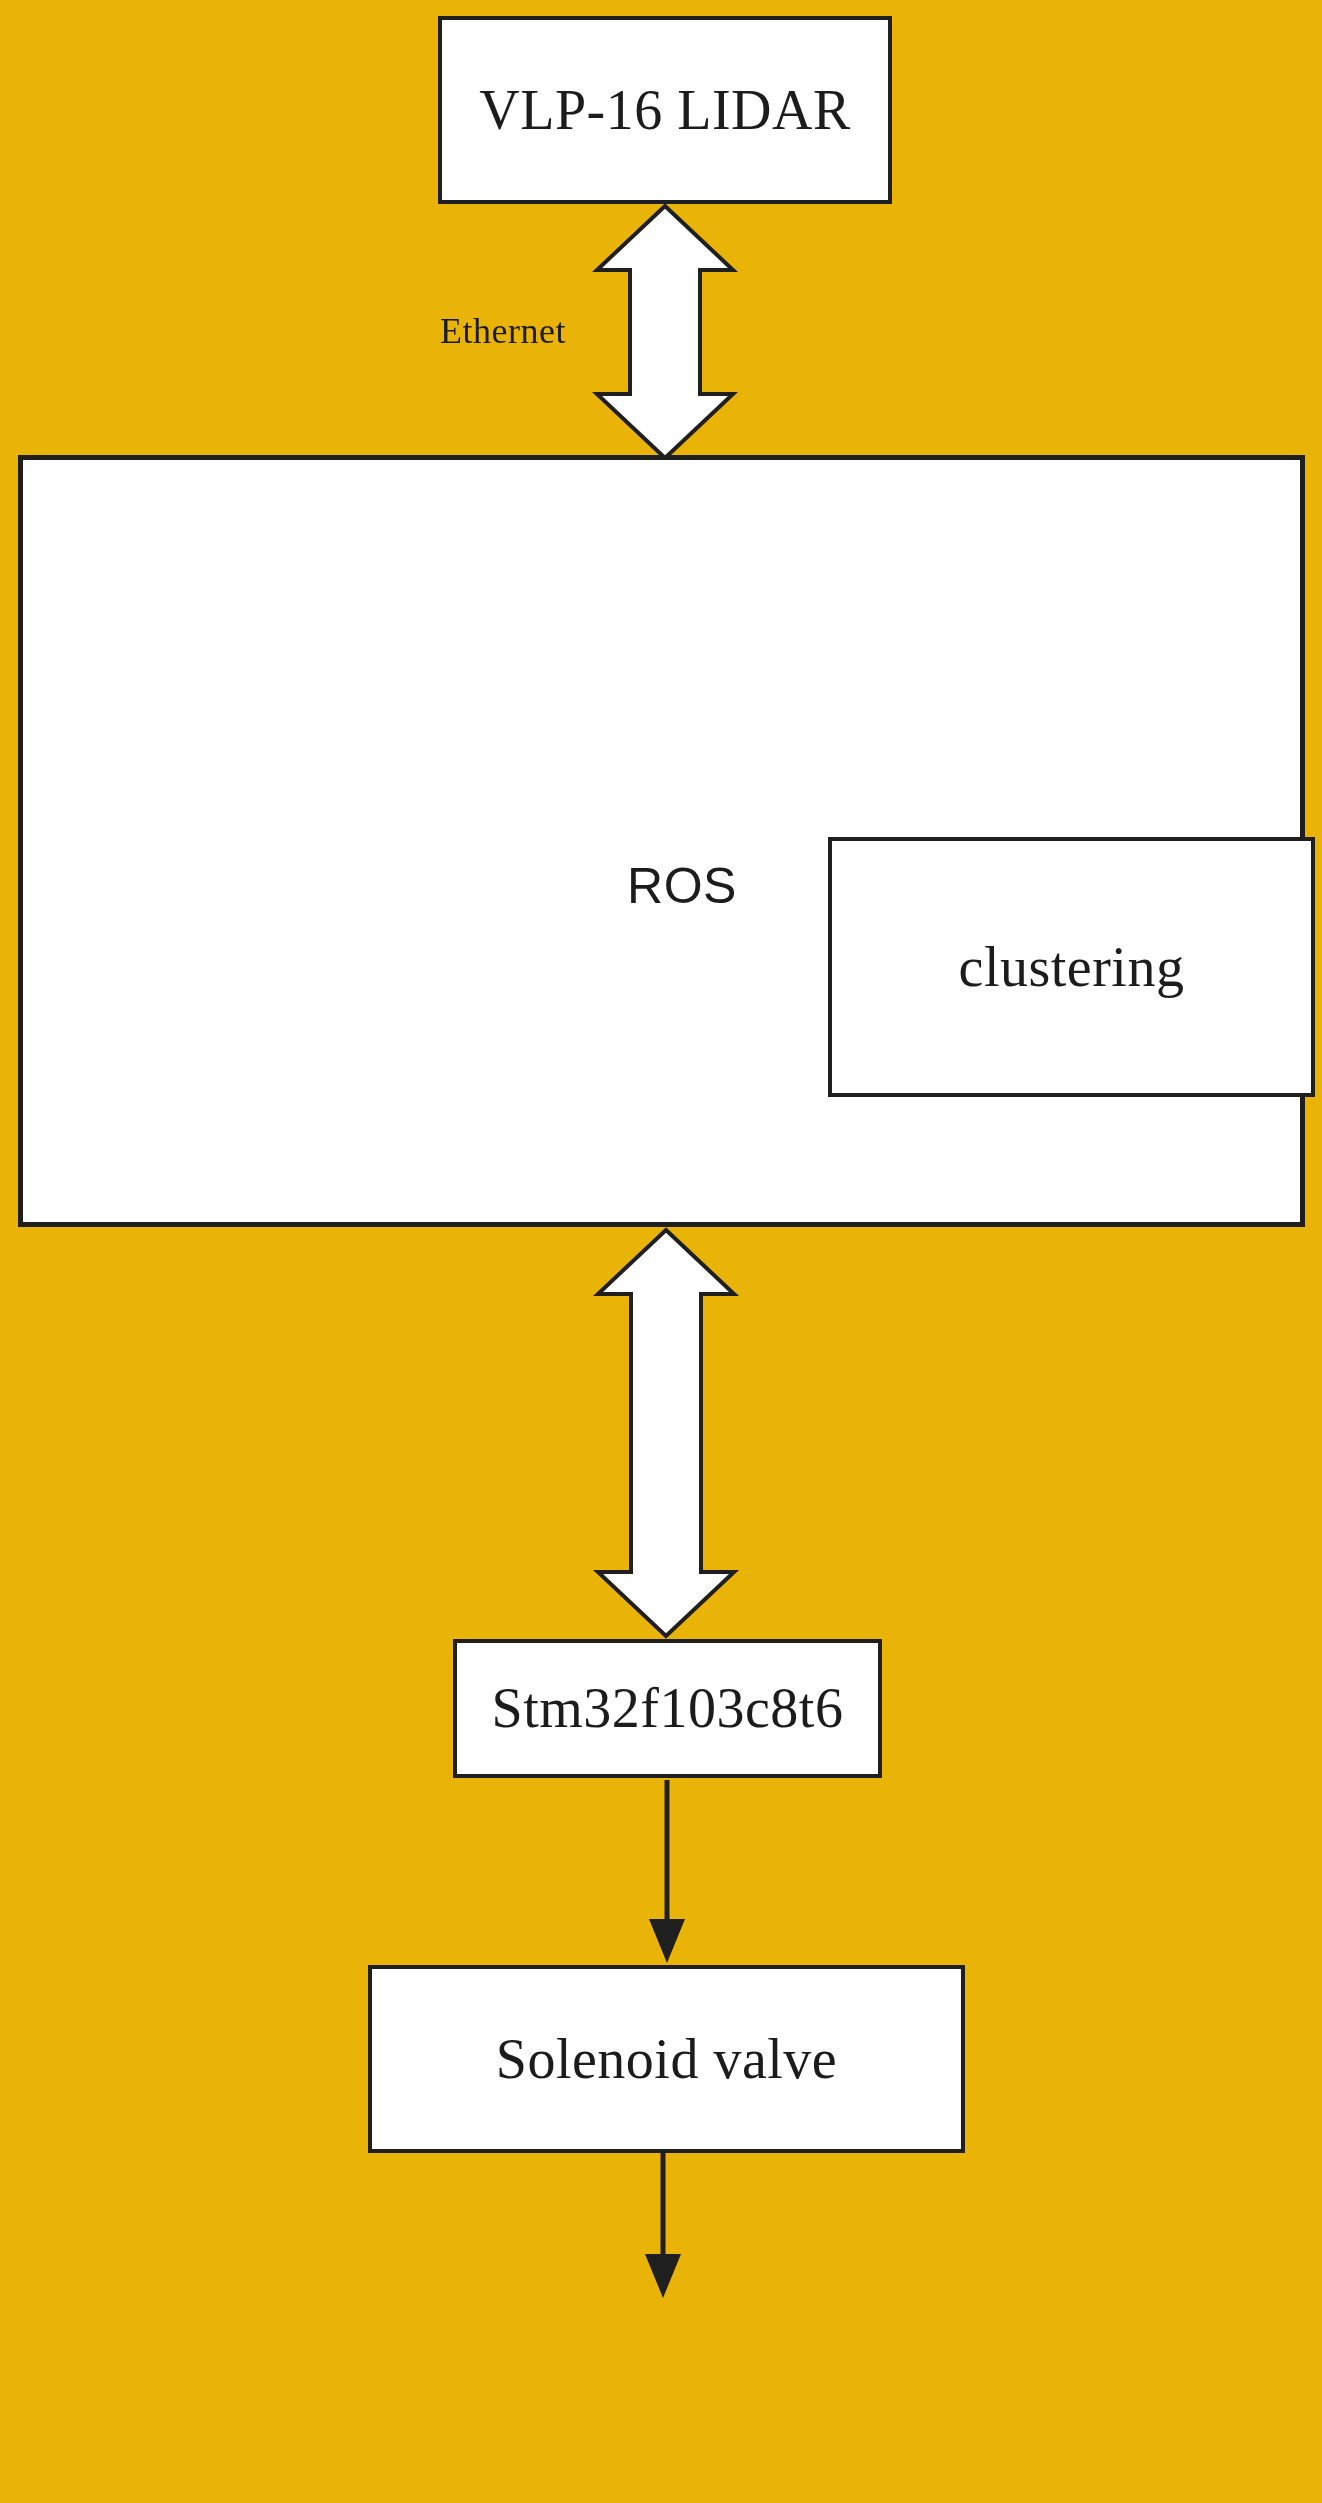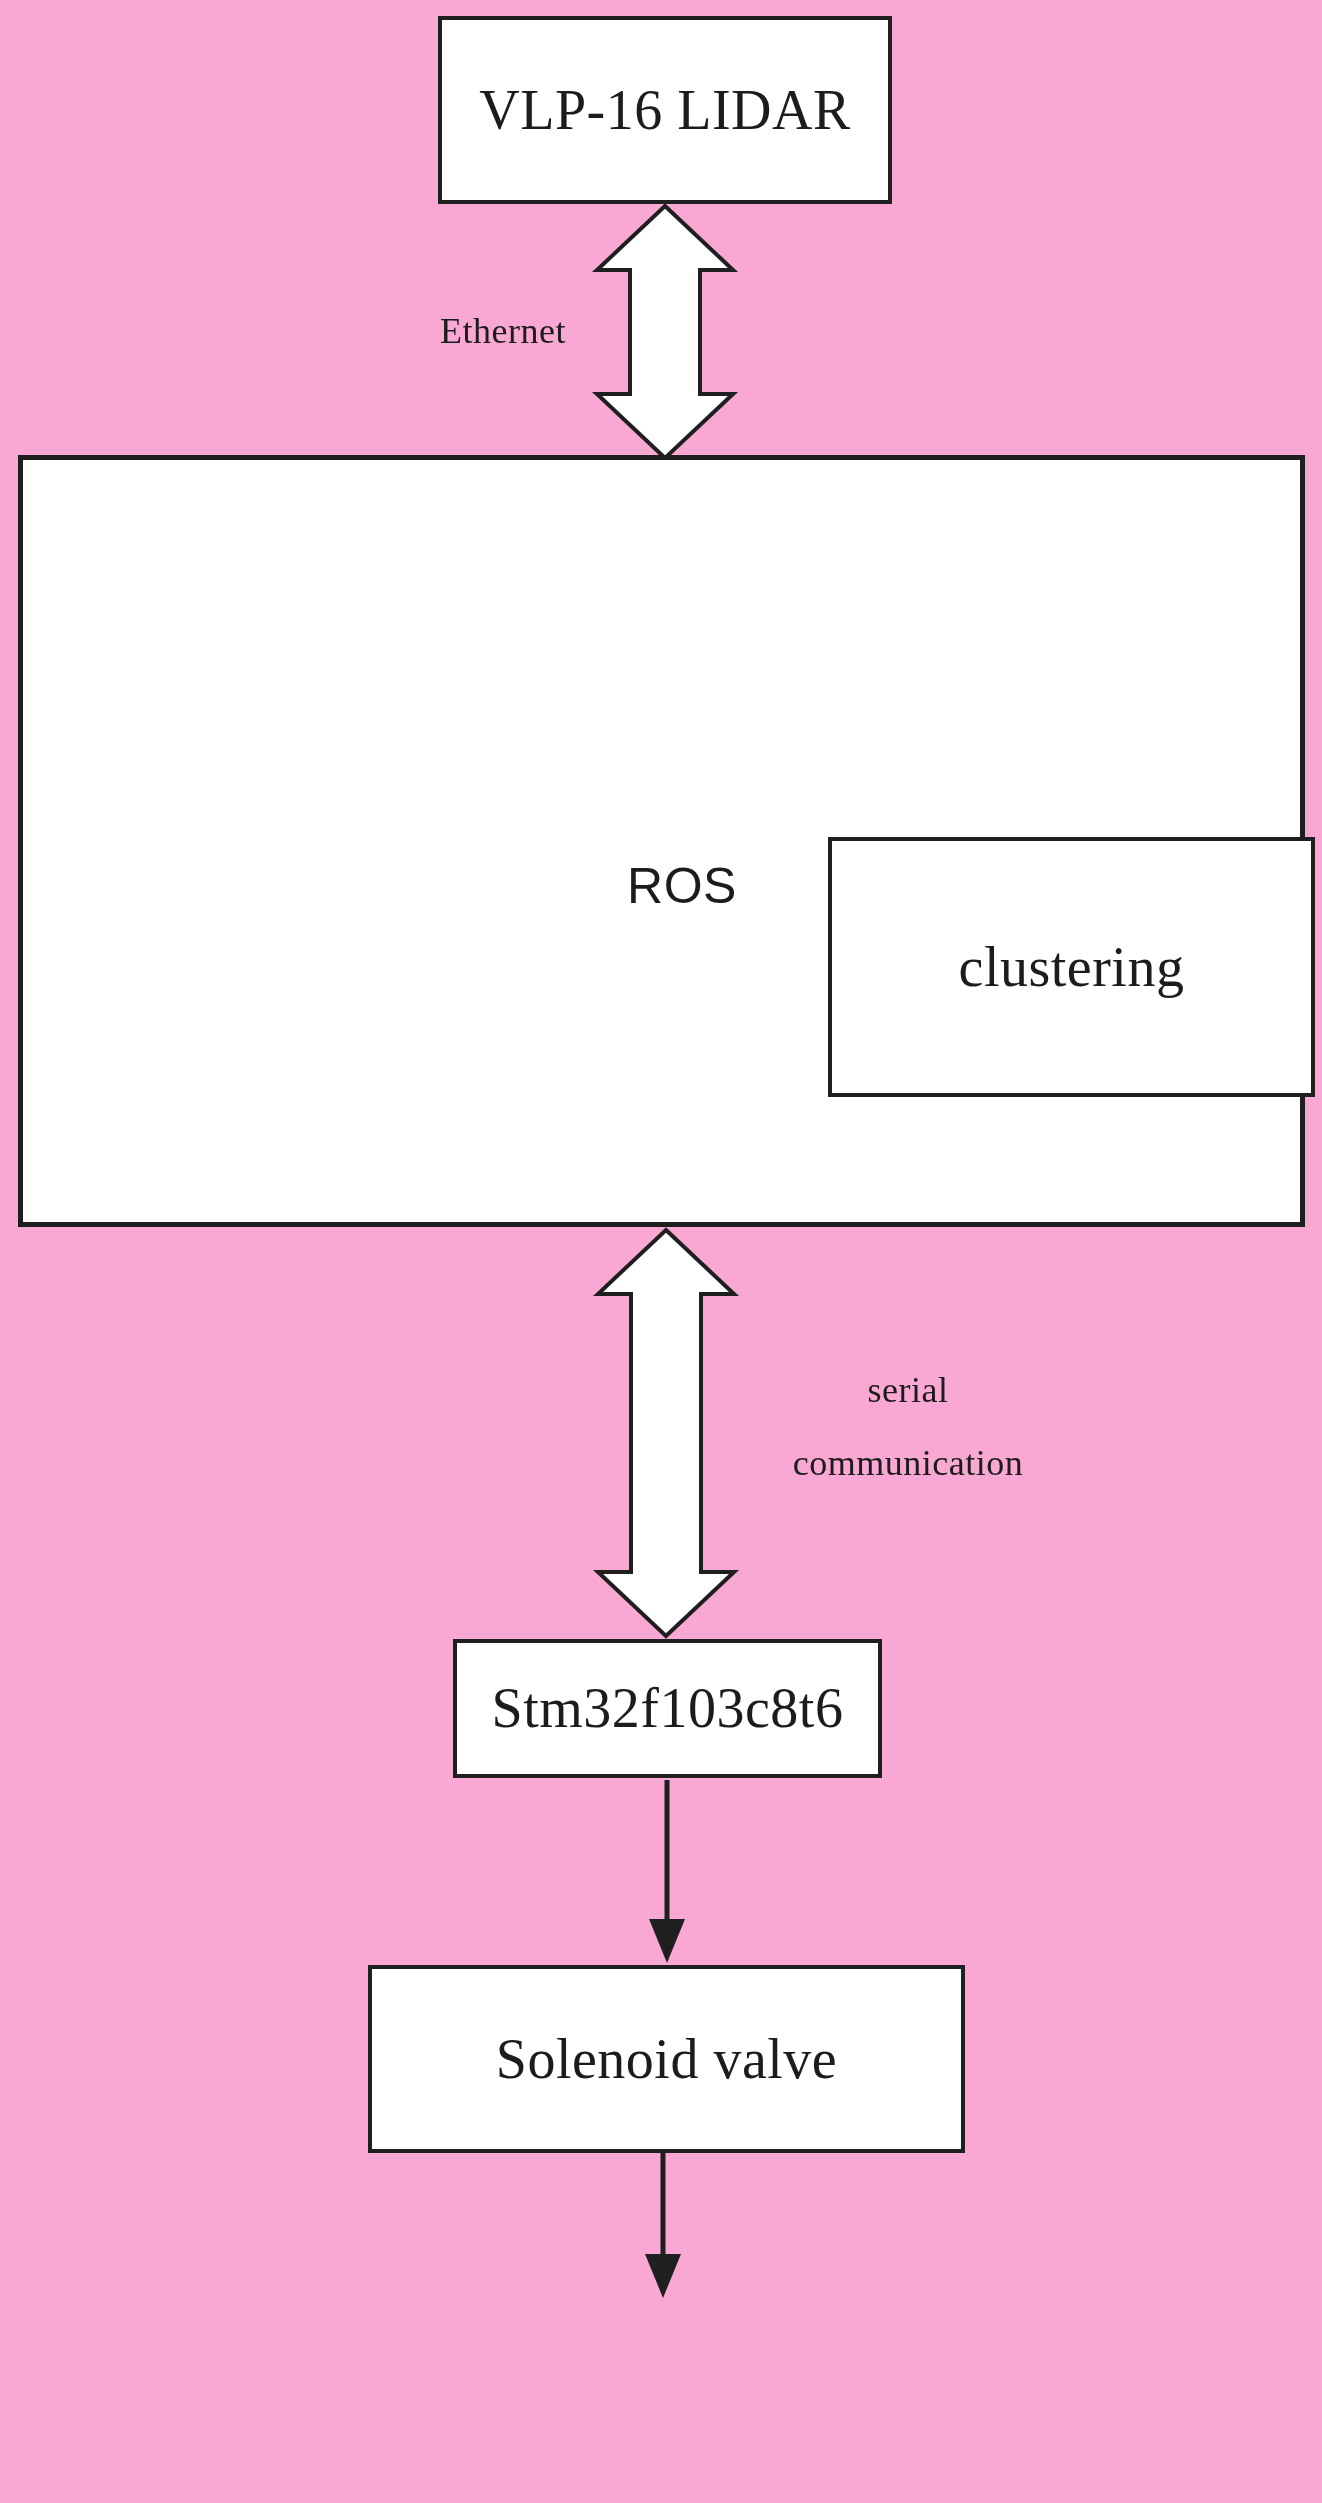--- a/index.html
+++ b/index.html
@@ -4,21 +4,21 @@
 <style>
   html, body {
     margin: 0;
     padding: 0;
     background: #ffffff;
   }
   #canvas {
     position: relative;
     width: 1322px;
     height: 2503px;
-    background: #f9a8d4;
+    background: #eab308;
     overflow: hidden;
     font-family: "Liberation Serif", "DejaVu Serif", serif;
     color: #1c1c1c;
   }
   #arrow-layer {
     position: absolute;
     left: 0;
     top: 0;
     width: 1322px;
     height: 2503px;
@@ -124,18 +124,14 @@
 
   <div class="node" id="solenoid-box">
     <span>Solenoid valve</span>
   </div>
 
 
   <div class="edge-label" id="ethernet-label">Ethernet</div>
 
   <div class="edge-label" id="ros-label">ROS</div>
 
-  <div class="edge-label" id="serial-label">
-    <span class="stack-line">serial</span>
-    <span class="stack-line">communication</span>
-  </div>
 
 </div>
 
 </body></html>

